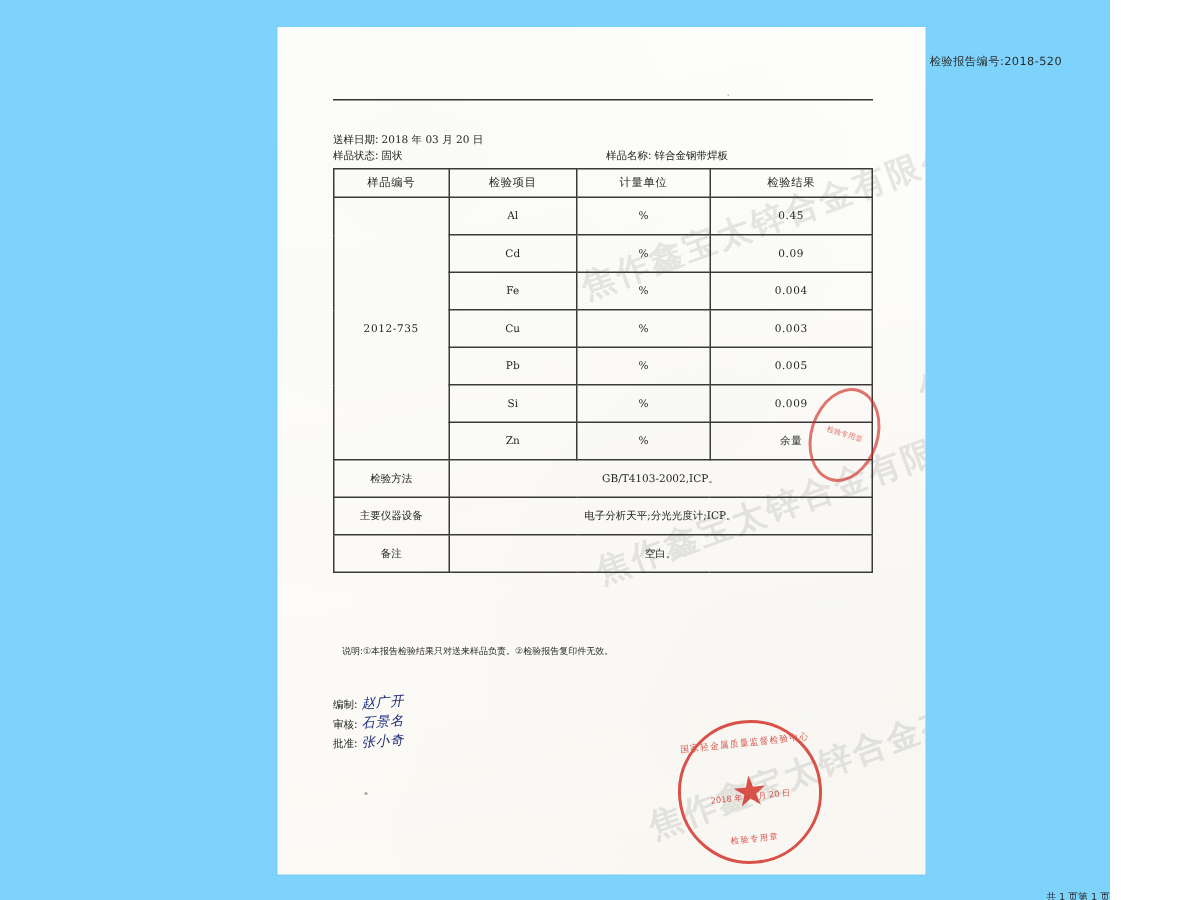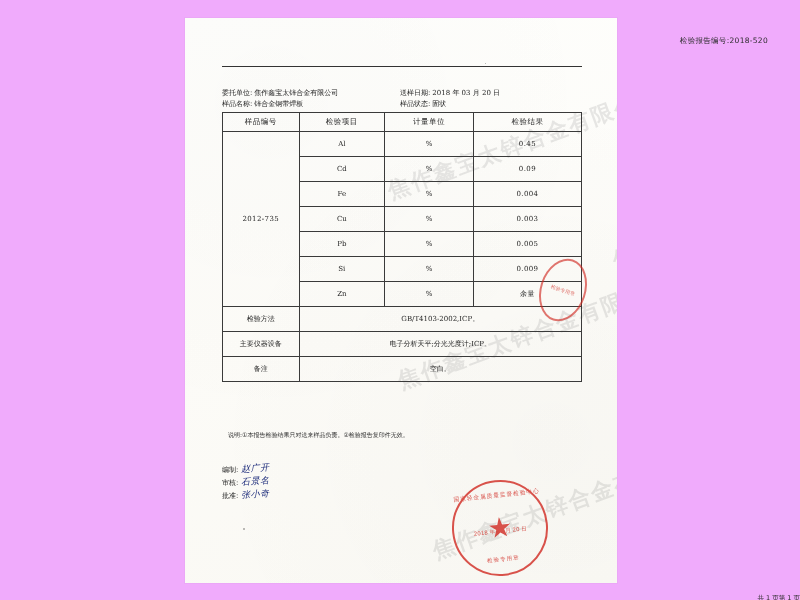--- a/index.html
+++ b/index.html
@@ -8,23 +8,23 @@
   }
   body {
     width: 800px;
     height: 600px;
     background: #ffffff;
     font-family: "DejaVu Sans", sans-serif;
     overflow: hidden;
   }
   #page {
     position: relative;
-    width: 800px;
+    width: 740px;
     height: 600px;
-    background: #f0abfc;
+    background: #7dd3fc;
   }
   
   .sheet {
     position: absolute;
     left: 185px;
     top: 18px;
     width: 432px;
     height: 565px;
     background: linear-gradient(170deg,#fefefc 0%,#fcfbf7 55%,#faf9f4 100%);
     box-shadow: 0 0 0 1px rgba(0,0,0,0.02);
@@ -303,37 +303,33 @@
   </div>
 
   <div class="report-no">
     <span>检验报告编号:</span><span>2018-520</span>
   </div>
 
   <div class="title-underline"></div>
 
   <div class="meta">
     <div class="meta-row">
-      <div class="meta-cell left">
-        <span class="meta-label">委托单位:</span>
-        <span class="meta-value">焦作鑫宝太锌合金有限公司</span>
-      </div>
       <div class="meta-cell right">
         <span class="meta-label">送样日期:</span>
         <span class="meta-value">2018 年 03 月 20 日</span>
       </div>
     </div>
     <div class="meta-row">
+      <div class="meta-cell right">
+        <span class="meta-label">样品状态:</span>
+        <span class="meta-value">固状</span>
+      </div>
       <div class="meta-cell left">
         <span class="meta-label">样品名称:</span>
         <span class="meta-value">锌合金钢带焊板</span>
-      </div>
-      <div class="meta-cell right">
-        <span class="meta-label">样品状态:</span>
-        <span class="meta-value">固状</span>
       </div>
     </div>
   </div>
 
   <table class="report">
     <tbody>
       <tr>
         <td class="head c-sample">样品编号</td>
         <td class="head c-item">检验项目</td>
         <td class="head c-unit">计量单位</td>

